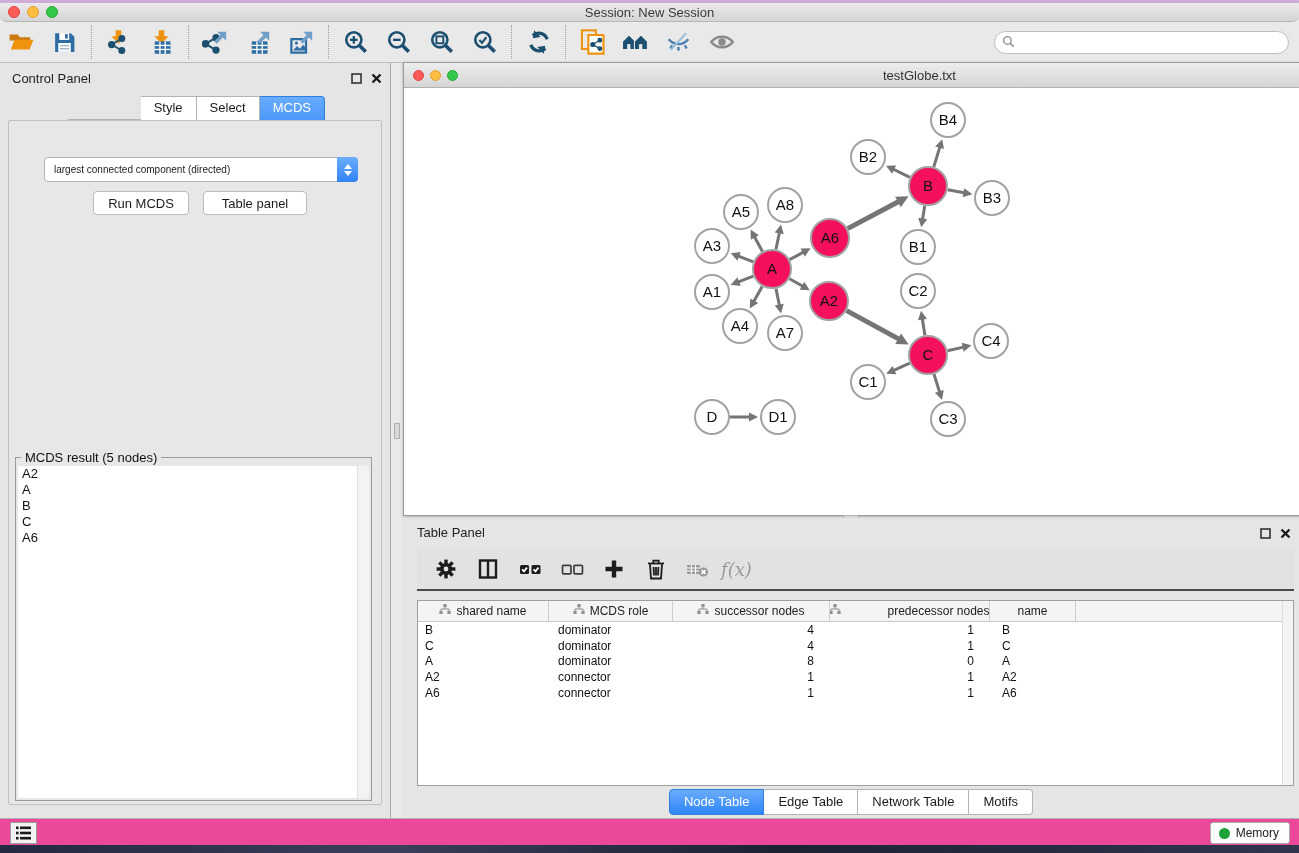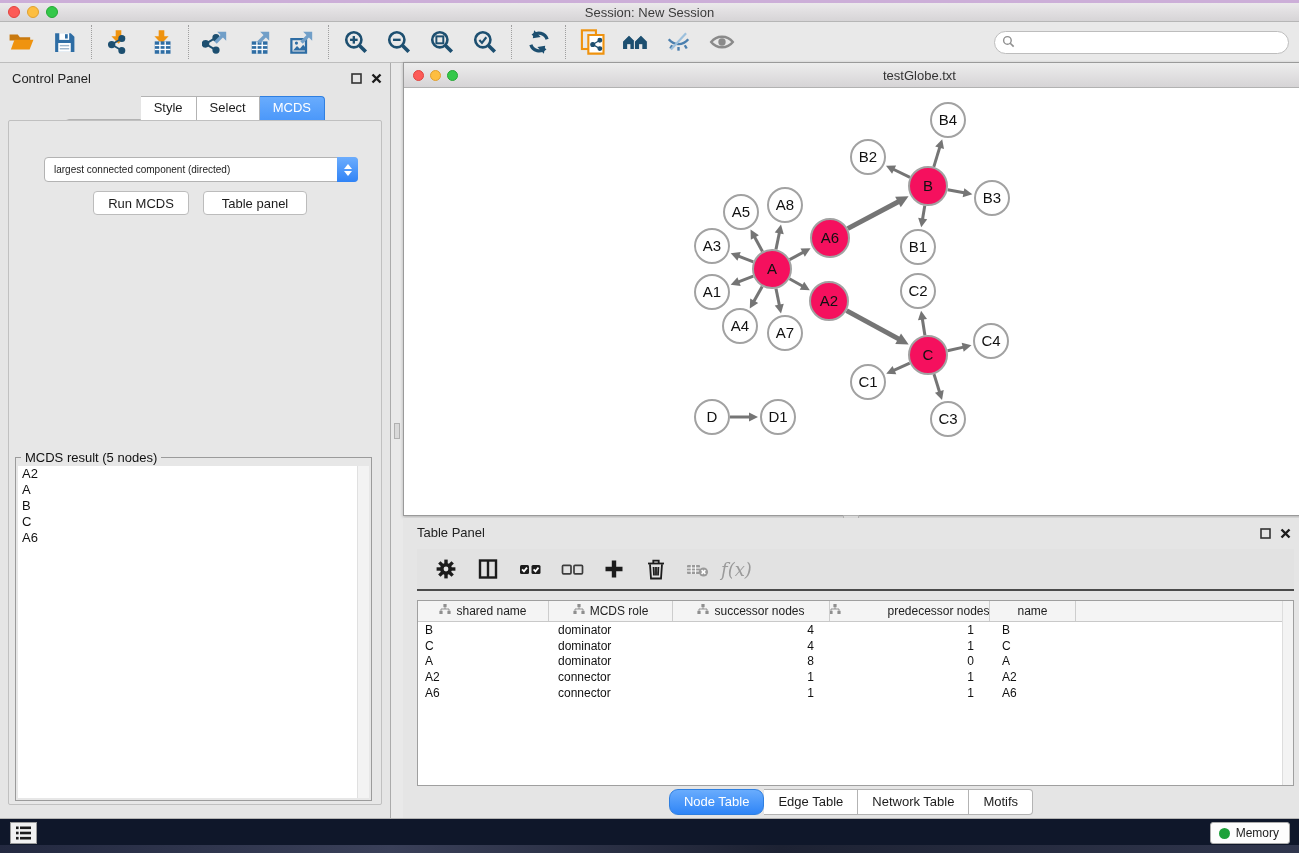--- a/index.html
+++ b/index.html
@@ -8,21 +8,21 @@
   .screen { position:relative; width:1299px; height:853px; background:#e9e9e9; }
 
   
   .desktop-top { position:absolute; left:0; top:0; width:1299px; height:3px; background:#ccaed8; }
   .desktop-bottom { position:absolute; left:0; top:845px; width:1299px; height:8px;
     background:linear-gradient(90deg,#232940,#3a4059 30%,#1d2233 60%,#30364d); }
 
   
   .titlebar { position:absolute; left:0; top:3px; width:1299px; height:19px;
     background:linear-gradient(#ebe9eb,#d6d4d6); border-bottom:1px solid #b6b6b6;
-    display:flex; align-items:center; }
+    display:flex; align-items:center;border-radius:7px; }
   .tl { width:12px; height:12px; border-radius:50%; margin-left:7px; }
   .tl.red { background:#fc5b57; border:1px solid #e2433f; margin-left:8px; }
   .tl.yellow { background:#fdbe41; border:1px solid #e0a030; }
   .tl.green { background:#34c84a; border:1px solid #26a836; }
   .tb-title { position:absolute; left:0; right:0; text-align:center; font-size:13px; color:#3b3b3b; }
 
   
   .toolbar { position:absolute; left:0; top:22px; width:1299px; height:41px;
     background:#e9e9e9; border-bottom:1px solid #bdbdbd; display:flex; align-items:center; }
   .tool { width:43px; height:36px; display:flex; align-items:center; justify-content:center; cursor:default; }
@@ -90,24 +90,24 @@
     border-right:1px solid #cdcdcd; overflow:hidden; white-space:nowrap; }
   .th-fill { flex:1; border-right:none; }
   .tbody .tr { display:flex; height:15.7px; align-items:center; }
   .td { font-size:12px; color:#111; white-space:nowrap; overflow:hidden; }
   .td.l { text-align:left; } .td.r { text-align:right; }
   .tp-scroll { position:absolute; right:0; top:0; bottom:0; width:11px; background:#f3f3f3; border-left:1px solid #ddd; }
   .tp-tabs { position:absolute; left:0; right:0; top:271px; display:flex; justify-content:center; }
   .tp-tab { font-size:13px; padding:4px 14px 5px; background:#fff; border:1px solid #b3b3b3; border-left:none; }
   .tp-tab:first-child { border-left:1px solid #b3b3b3; border-radius:4px 0 0 4px; }
   .tp-tab:last-child { border-radius:0 4px 4px 0; }
-  .tp-tab.selected { background:linear-gradient(#69acfd,#2f85f7); border-color:#2f7fe0; color:#fff;border-radius:9px; }
+  .tp-tab.selected { background:linear-gradient(#69acfd,#2f85f7); border-color:#2f7fe0; color:#fff; }
 
   
-  .status-bar { position:absolute; left:0; top:818px; width:1299px; height:27px; background:#0f172a; border-top:1px solid #b3b3b3; }
+  .status-bar { position:absolute; left:0; top:818px; width:1299px; height:27px; background:#ec4899; border-top:1px solid #b3b3b3; }
   .list-btn { position:absolute; left:10px; top:3px; width:27px; height:22px; background:#f2f2f2; border:1px solid #9c9c9c;
     display:flex; align-items:center; justify-content:center; }
   .memory-btn { position:absolute; right:9px; top:3px; height:22px; padding:0 10px 0 8px; background:#fdfdfd;
     border:1px solid #ababab; border-radius:3px; display:flex; align-items:center; gap:6px; font-size:12px; }
   .mem-dot { width:11px; height:11px; border-radius:50%; background:#1da13a; }
 </style>
 </head>
 <body>
 
 <div class="screen">

